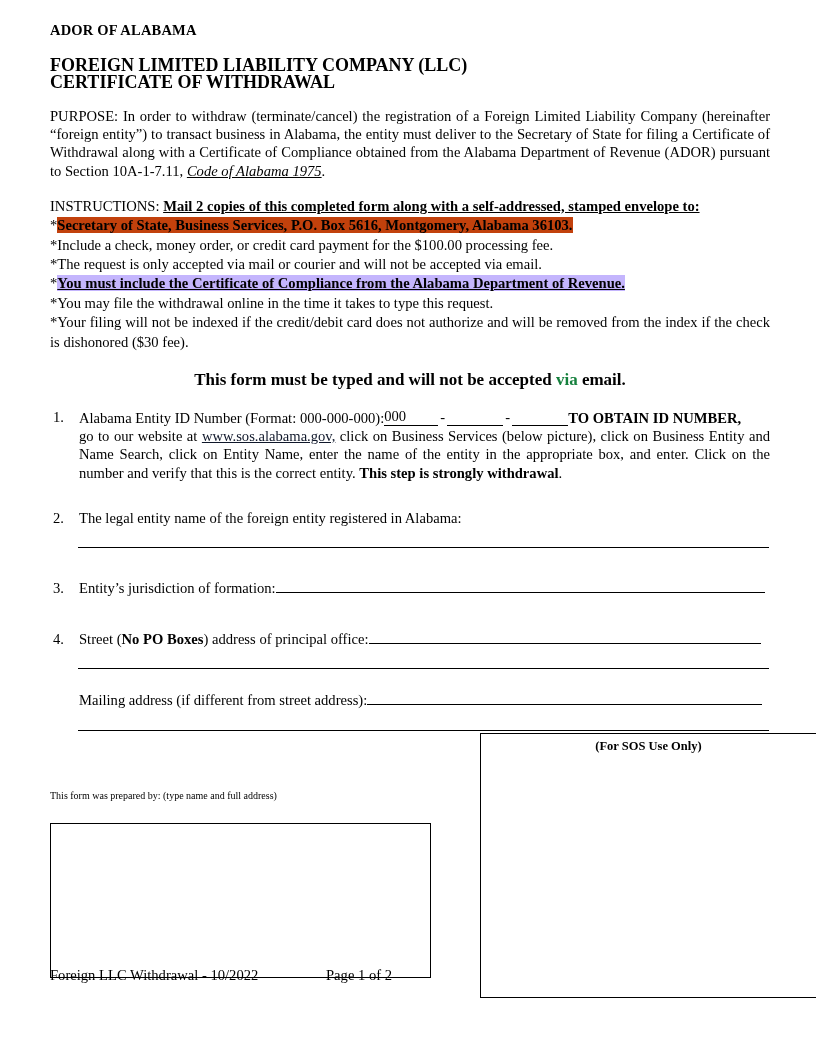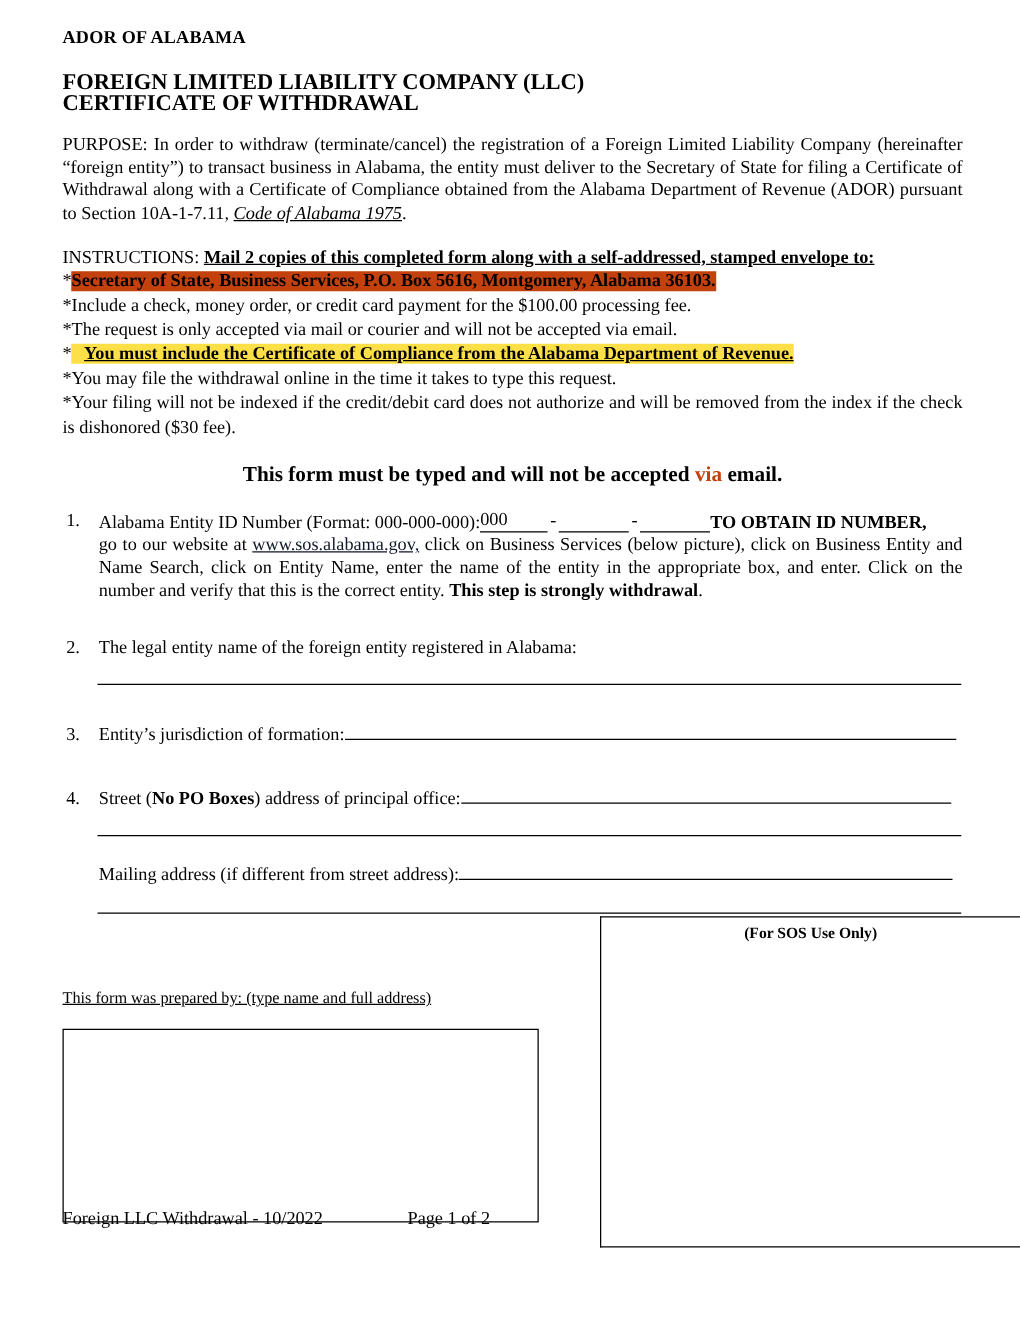--- a/index.html
+++ b/index.html
@@ -59,34 +59,33 @@
   .bold-ul {
     font-weight: bold;
     text-decoration: underline;
     text-align: center;
   }
   .hl {
     background: #c2410c;
     font-weight: bold;
   }
   .hl-ul {
-    background: #fde047;
-    font-weight: bold;
-    text-decoration: underline;
-    padding-left: 10px;
+    background: #c4b5fd;
+    font-weight: bold;
+    text-decoration: underline;
   }
   .typed-note {
     text-align: center;
     font-weight: bold;
     font-size: 17px;
     margin-top: 18px;
     margin-bottom: 6px;
   }
   .typed-note .gray {
-    color: #c2410c;
+    color: #15803d;
   }
   .items {
     margin-top: 18px;
   }
   .item {
     position: relative;
     padding-left: 29px;
     font-size: 14.6px;
     line-height: 18.2px;
   }
@@ -130,22 +129,21 @@
     vertical-align: baseline;
   }
   .item2 { margin-top: 27px; }
   .item3 { margin-top: 31px; }
   .item4 { margin-top: 33px; }
   .spacer-rule { margin-top: 20px; }
   .prepared {
     position: absolute;
     left: 50px;
     top: 790px;
-    font-size: 13px;
-    text-decoration: underline;
+    font-size: 10px;
   }
   .prep-box {
     position: absolute;
     left: 50px;
     top: 823px;
     width: 379px;
     height: 153px;
     border: 1px solid #000;
     background: #fff;
   }

